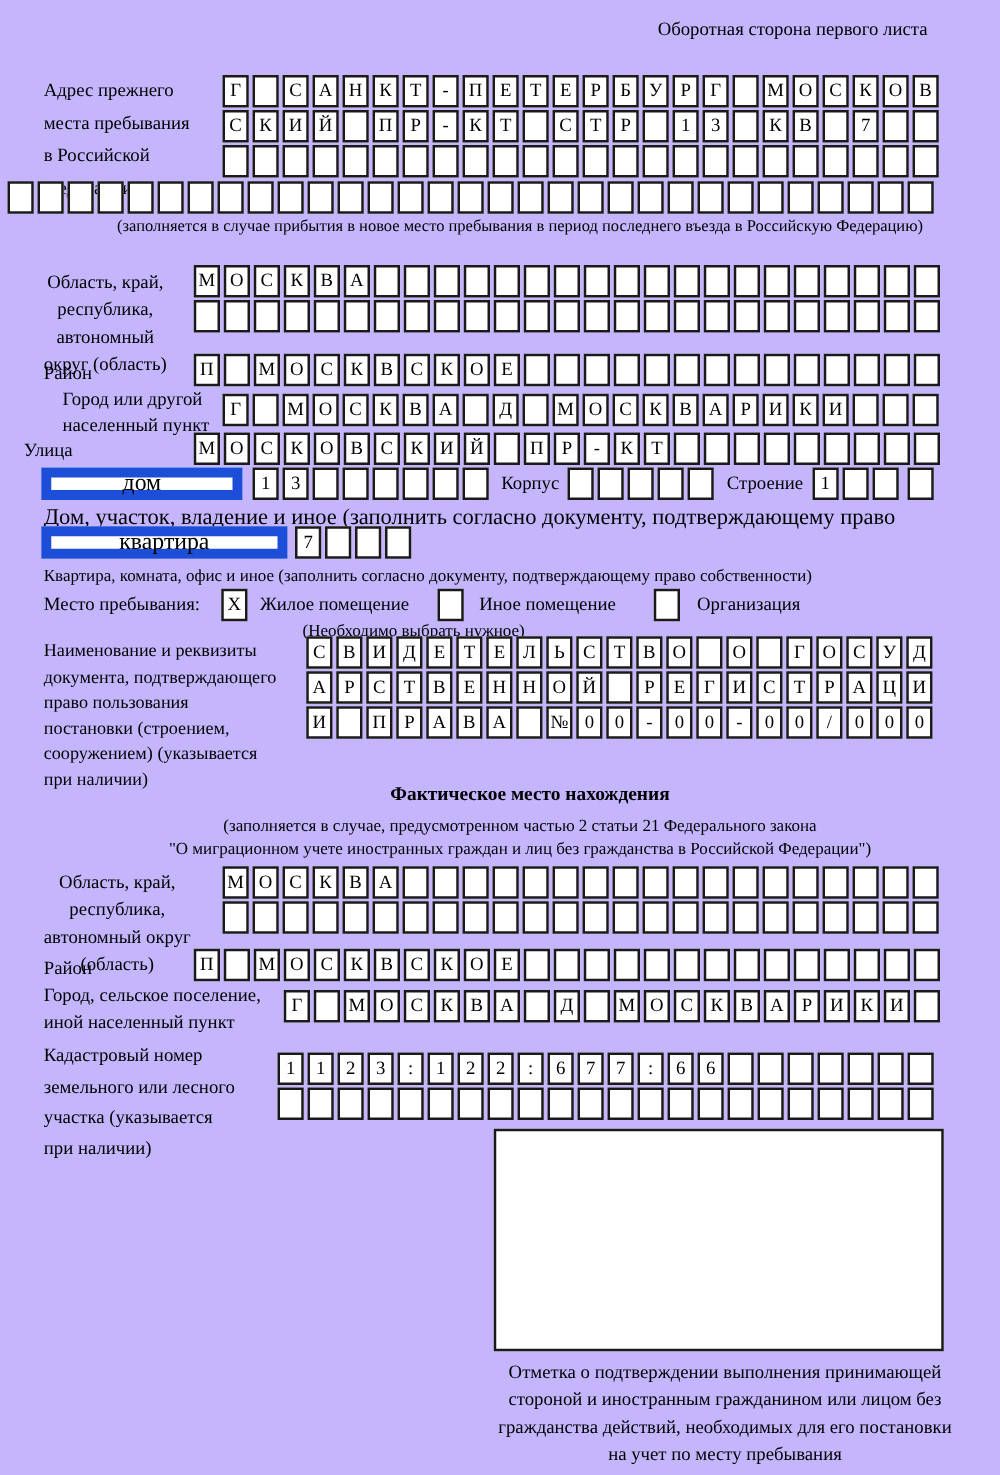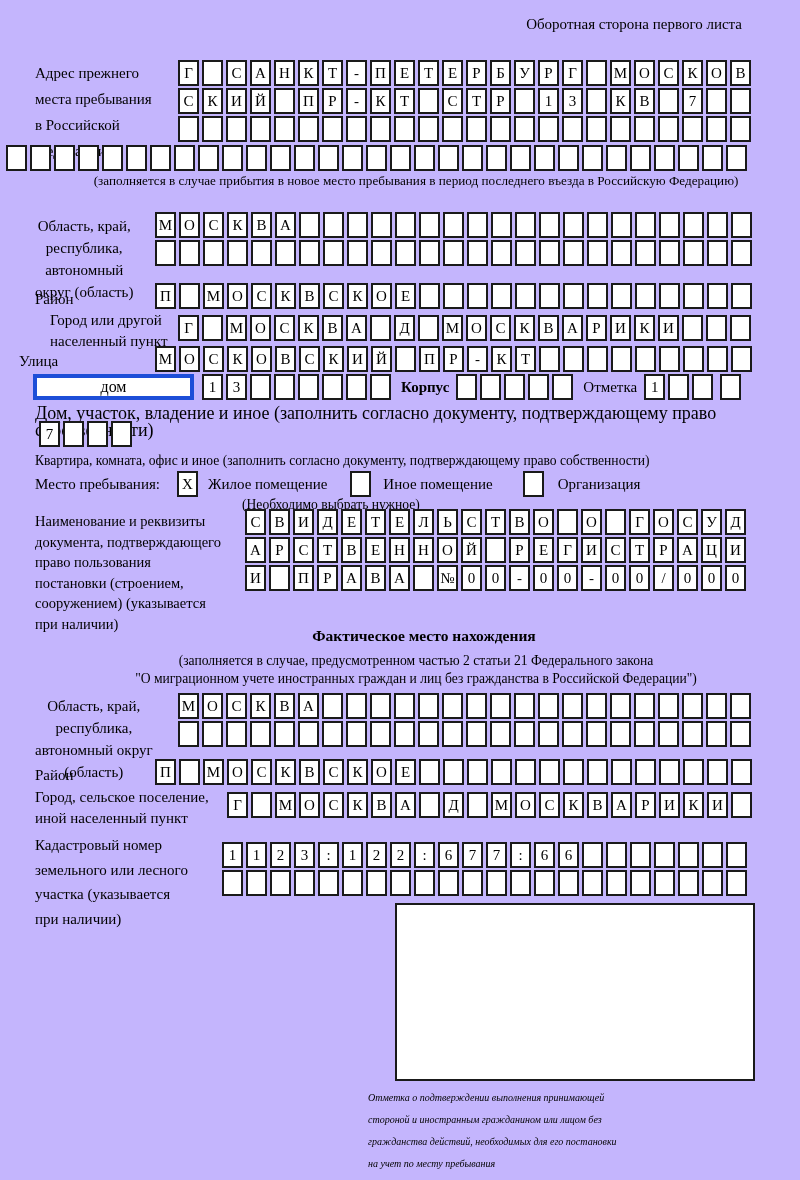--- a/index.html
+++ b/index.html
@@ -8,30 +8,30 @@
   .abs{position:absolute;}
   .lbl{font-size:15px;line-height:24px;white-space:pre-line;}
   .lbl.lh22{line-height:22px;text-align:center;}
   .lbl.lh21{line-height:21px;}
   .lbl.lh20{line-height:20.5px;font-size:14.5px;}
   .lbl.lh25{line-height:24.5px;}
   .cells{display:flex;gap:3px;}
   .cell{box-sizing:border-box;width:21px;height:26px;border:2px solid #1a1a1a;background:#fff;
         display:flex;align-items:center;justify-content:center;
         font-size:15px;line-height:1;flex:0 0 auto;}
-  .fieldbox{box-sizing:border-box;border:4px solid #1d4ed8;height:26px;background:#fff;
-        display:flex;align-items:center;justify-content:center;font-size:16px;flex:0 0 auto;}
+  .fieldbox{box-sizing:border-box;border:8px solid #1d4ed8;height:26px;background:#fff;
+        display:flex;align-items:center;justify-content:center;font-size:19px;flex:0 0 auto;}
   .inline-lbl{font-size:15px;line-height:26px;flex:0 0 auto;}
   .note{font-size:13.2px;line-height:17px;}
   .center{left:0;right:0;text-align:center;margin-left:32px;}
   .sect-title{font-weight:bold;font-size:16px;}
   .sub-title{font-weight:bold;font-size:15.5px;}
   .flexrow{display:flex;align-items:flex-start;}
   .stamp-box{box-sizing:border-box;border:2px solid #1a1a1a;background:#fff;}
-  .caption{font-size:10px;line-height:22px;white-space:pre-line;font-style:italic;}
+  .caption{font-size:15px;line-height:22px;text-align:center;white-space:pre-line;}
 </style>
 </head>
 <body>
 
 <div class="page">
 
   <div class="abs" style="top:16px;right:58px;font-size:15px;">Оборотная сторона первого листа</div>
 
   <div class="abs lbl" style="left:35px;top:60px;line-height:26px;">Адрес прежнего
 места пребывания
@@ -302,41 +302,42 @@
     <div class="cells" style="margin-left:8px;">
         <span class="cell">1</span>
         <span class="cell">3</span>
         <span class="cell"></span>
         <span class="cell"></span>
         <span class="cell"></span>
         <span class="cell"></span>
         <span class="cell"></span>
         <span class="cell"></span>
       </div>
-    <div class="inline-lbl" style="margin:0 7px 0 10px;font-weight:bold;">Корпус</div>
+    <div class="inline-lbl" style="margin:0 7px 0 10px;">Корпус</div>
     <div class="cells">
         <span class="cell"></span>
         <span class="cell"></span>
         <span class="cell"></span>
         <span class="cell"></span>
         <span class="cell"></span>
       </div>
-    <div class="inline-lbl" style="margin:0 7px 0 10px;">Отметка</div>
+    <div class="inline-lbl" style="margin:0 7px 0 10px;">Строение</div>
     <div class="cells">
         <span class="cell">1</span>
         <span class="cell"></span>
         <span class="cell"></span>
       </div>
     <div class="cells" style="margin-left:7px;">
         <span class="cell"></span>
       </div>
   </div>
   <div class="abs note" style="left:35px;top:405px;font-size:18px;">Дом, участок, владение и иное (заполнить согласно документу, подтверждающему право собственности)</div>
 
   <div class="abs flexrow" style="left:33px;top:421px;">
+    <div class="fieldbox" style="width:197px;">квартира</div>
     <div class="cells" style="margin-left:6px;">
         <span class="cell">7</span>
         <span class="cell"></span>
         <span class="cell"></span>
         <span class="cell"></span>
       </div>
   </div>
   <div class="abs flexrow" style="left:35px;top:471px;align-items:center;">
     <span class="lbl">Место пребывания:</span>
     <span class="cell" style="margin-left:17px;">X</span>

